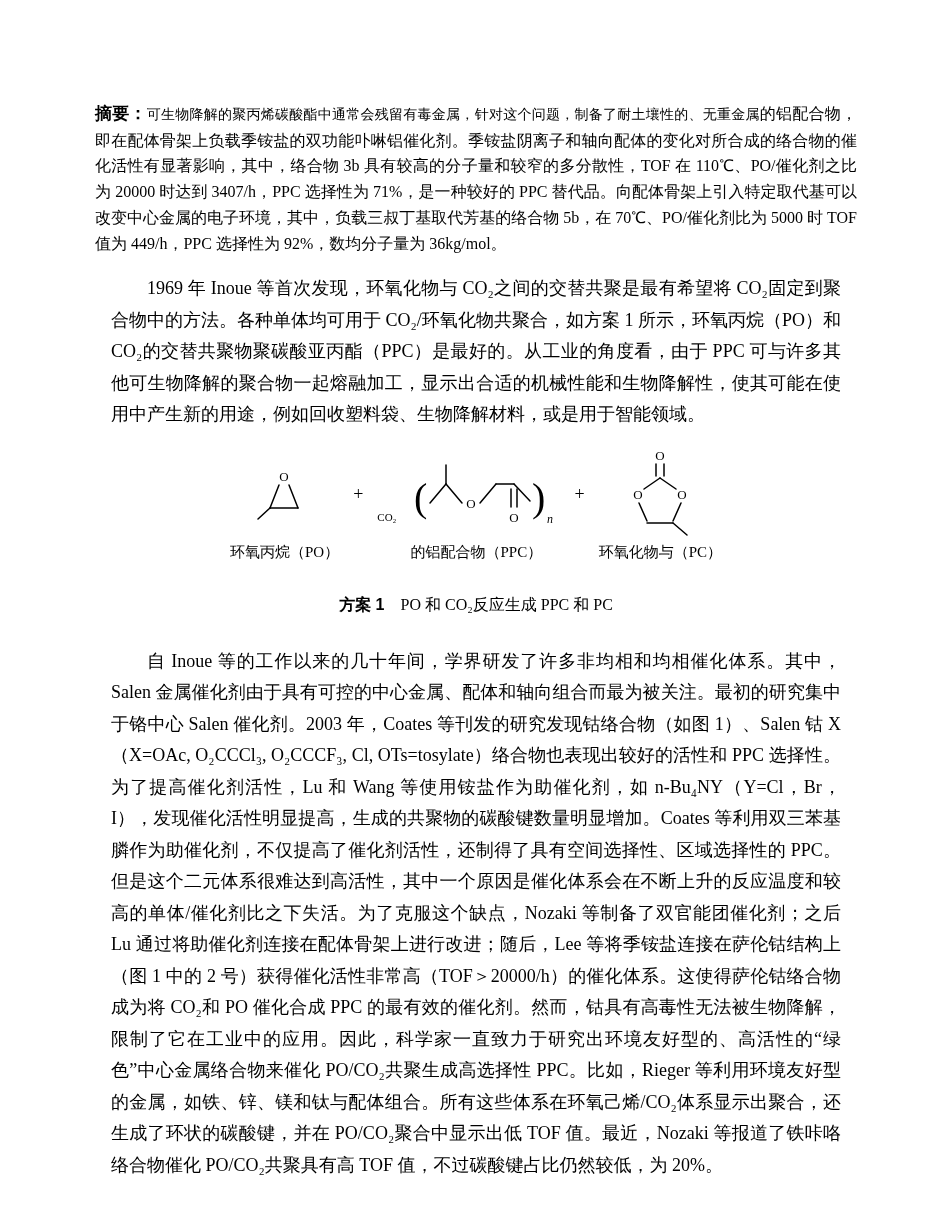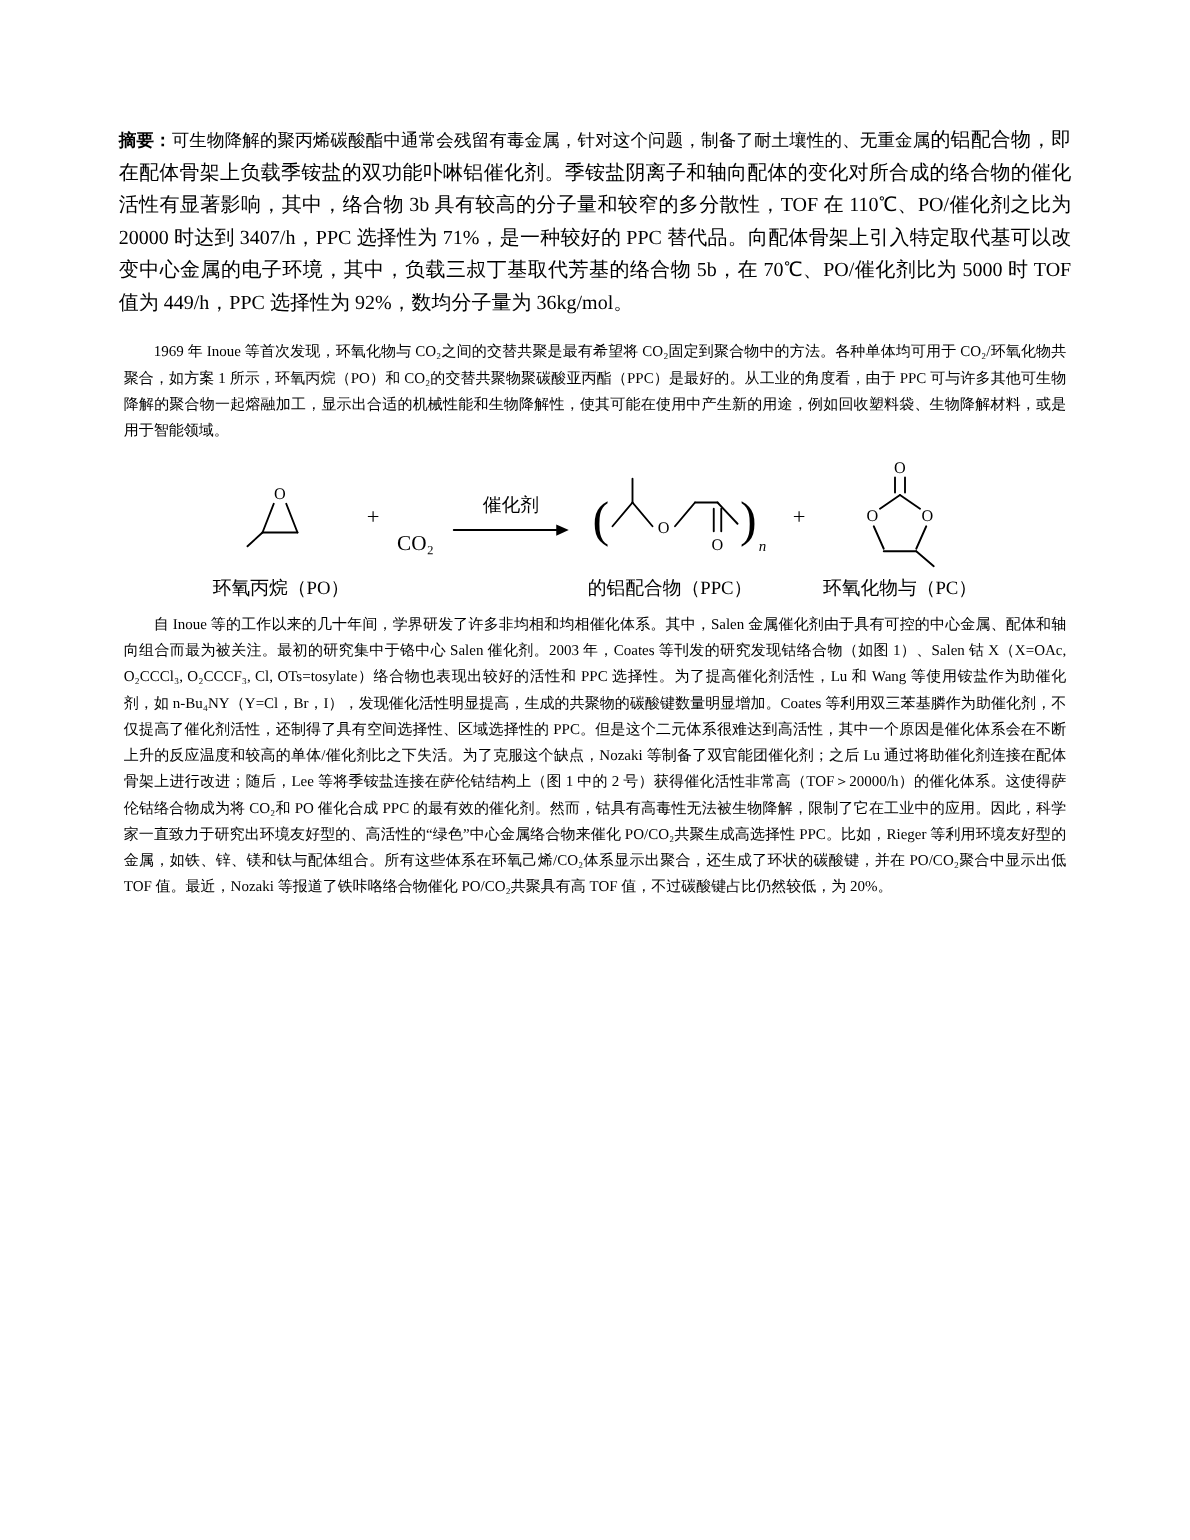--- a/index.html
+++ b/index.html
@@ -22,40 +22,40 @@
   }
   .abstract {
     margin: 0 0 16px 0;
     font-size: 16px;
     line-height: 1.62;
     text-align: justify;
   }
   .meta-label {
     font-family: "Liberation Sans", sans-serif;
     font-weight: bold;
-    font-size: 14px;
+    font-size: 17px;
   }
   .abs-lead { font-size: 14px; }
   .keywords {
     margin: 0 0 28px 0;
     font-size: 16px;
     line-height: 1.6;
   }
   .section-heading {
     font-family: "Liberation Sans", sans-serif;
     font-size: 19px;
     font-weight: bold;
     margin: 0 0 14px 0;
   }
   .body-para {
-    font-size: 12px;
+    font-size: 18px;
     line-height: 1.75;
     text-align: justify;
     text-indent: 2em;
-    margin: 4px;
+    margin: 16px;
   }
   .scheme {
     display: flex;
     justify-content: center;
     align-items: stretch;
     gap: 14px;
     margin: 10px 0 0 0;
   }
   .sch-col { display: flex; flex-direction: column; }
   .struct {
@@ -64,21 +64,21 @@
     display: flex;
     align-items: center;
     justify-content: center;
   }
   .sch-label {
     height: 24px;
     font-size: 15px;
     white-space: nowrap;
   }
   .plus { font-size: 18px; }
-  .co2 { font-size: 17px; margin-top: 44px; }
+  .co2 { font-size: 11px; margin-top: 44px; }
   .arrow-wrap { display: flex; flex-direction: column; align-items: center; }
   .catalyst-label { font-size: 15px; margin-bottom: 3px; }
   svg line { stroke: #000; stroke-width: 1.5; fill: none; stroke-linecap: round; }
   svg polygon { fill: #000; stroke: none; }
   svg text { fill: #000; stroke: none; font-family: "Liberation Serif", serif; }
   .scheme-caption {
     text-align: center;
     font-size: 16px;
     margin: 28px 0 30px 0;
   }
@@ -119,32 +119,20 @@
       <div class="sch-label"></div>
     </div>
 
     <div class="sch-col">
       <div class="struct">
           <span class="co2">CO₂</span>
         </div>
       <div class="sch-label"></div>
     </div>
 
-    <div class="sch-col">
-      <div class="struct">
-        <div class="arrow-wrap">
-          <div class="catalyst-label">催化剂</div>
-          <svg width="95" height="14" viewBox="0 0 95 14">
-            <line x1="2" y1="7" x2="84" y2="7"></line>
-            <polygon points="84,2.5 94,7 84,11.5"></polygon>
-          </svg>
-        </div>
-      </div>
-      <div class="sch-label"></div>
-    </div>
 
     <div class="sch-col">
       <div class="struct">
         <svg width="150" height="88" viewBox="0 0 150 88">
           <text x="4" y="60" font-size="40">(</text>
           <line x1="20" y1="52" x2="36" y2="33"></line>
           <line x1="36" y1="33" x2="36" y2="14"></line>
           <line x1="36" y1="33" x2="52" y2="52"></line>
           <text x="61" y="57" text-anchor="middle" font-size="13">O</text>
           <line x1="70" y1="52" x2="86" y2="33"></line>
@@ -181,16 +169,17 @@
           <line x1="67" y1="56" x2="59" y2="74"></line>
           <line x1="33" y1="76" x2="59" y2="76"></line>
           <line x1="59" y1="76" x2="73" y2="88"></line>
         </svg>
       </div>
       <div class="sch-label">环氧化物与（PC）</div>
     </div>
 
   </div>
 
+  <div class="scheme-caption"><span class="cap-bold">方案 1</span><span class="cap-rest">PO 和 CO₂反应生成 PPC 和 PC</span></div>
 
   <p class="body-para">自 Inoue 等的工作以来的几十年间，学界研发了许多非均相和均相催化体系。其中，Salen 金属催化剂由于具有可控的中心金属、配体和轴向组合而最为被关注。最初的研究集中于铬中心 Salen 催化剂。2003 年，Coates 等刊发的研究发现钴络合物（如图 1）、Salen 钴 X（X=OAc, O₂CCCl₃, O₂CCCF₃, Cl, OTs=tosylate）络合物也表现出较好的活性和 PPC 选择性。为了提高催化剂活性，Lu 和 Wang 等使用铵盐作为助催化剂，如 n-Bu₄NY（Y=Cl，Br，I），发现催化活性明显提高，生成的共聚物的碳酸键数量明显增加。Coates 等利用双三苯基膦作为助催化剂，不仅提高了催化剂活性，还制得了具有空间选择性、区域选择性的 PPC。但是这个二元体系很难达到高活性，其中一个原因是催化体系会在不断上升的反应温度和较高的单体/催化剂比之下失活。为了克服这个缺点，Nozaki 等制备了双官能团催化剂；之后 Lu 通过将助催化剂连接在配体骨架上进行改进；随后，Lee 等将季铵盐连接在萨伦钴结构上（图 1 中的 2 号）获得催化活性非常高（TOF＞20000/h）的催化体系。这使得萨伦钴络合物成为将 CO₂和 PO 催化合成 PPC 的最有效的催化剂。然而，钴具有高毒性无法被生物降解，限制了它在工业中的应用。因此，科学家一直致力于研究出环境友好型的、高活性的“绿色”中心金属络合物来催化 PO/CO₂共聚生成高选择性 PPC。比如，Rieger 等利用环境友好型的金属，如铁、锌、镁和钛与配体组合。所有这些体系在环氧己烯/CO₂体系显示出聚合，还生成了环状的碳酸键，并在 PO/CO₂聚合中显示出低 TOF 值。最近，Nozaki 等报道了铁咔咯络合物催化 PO/CO₂共聚具有高 TOF 值，不过碳酸键占比仍然较低，为 20%。</p>
 
 </div>
 
 </body></html>

